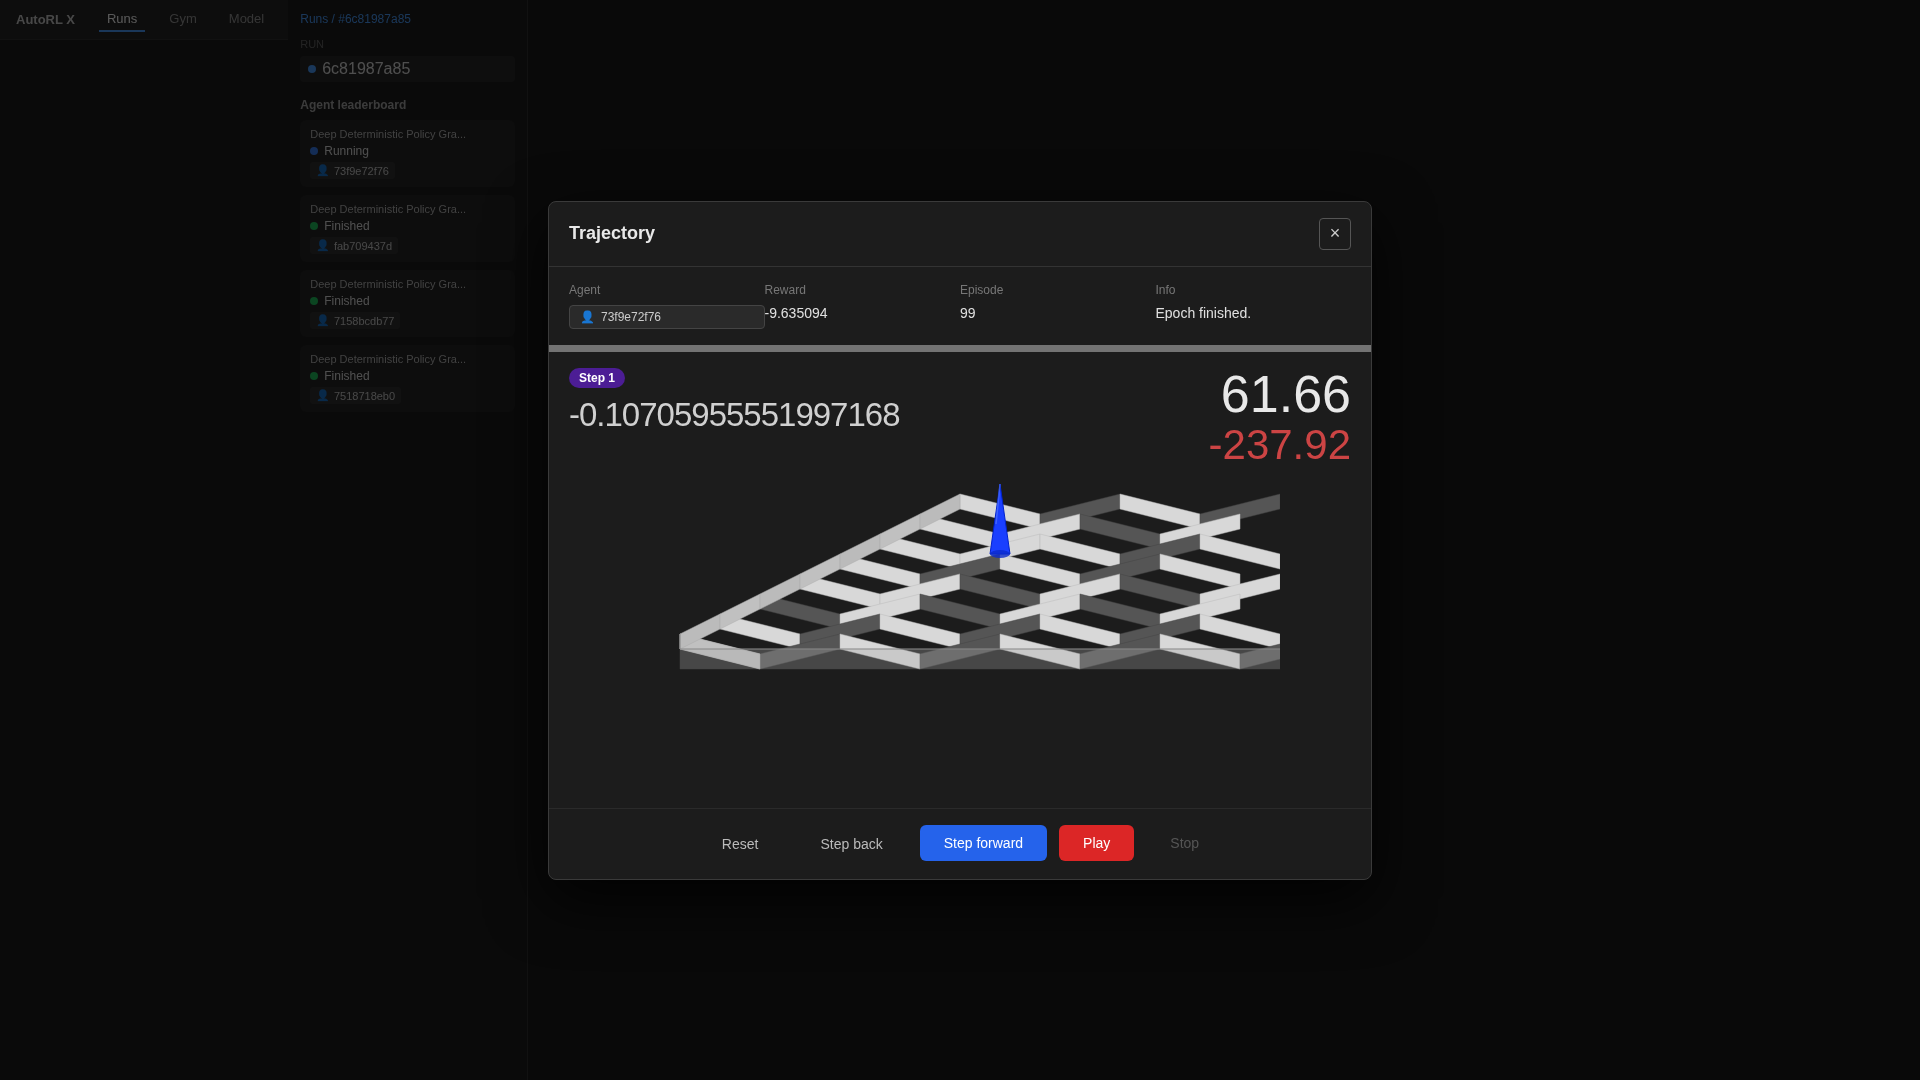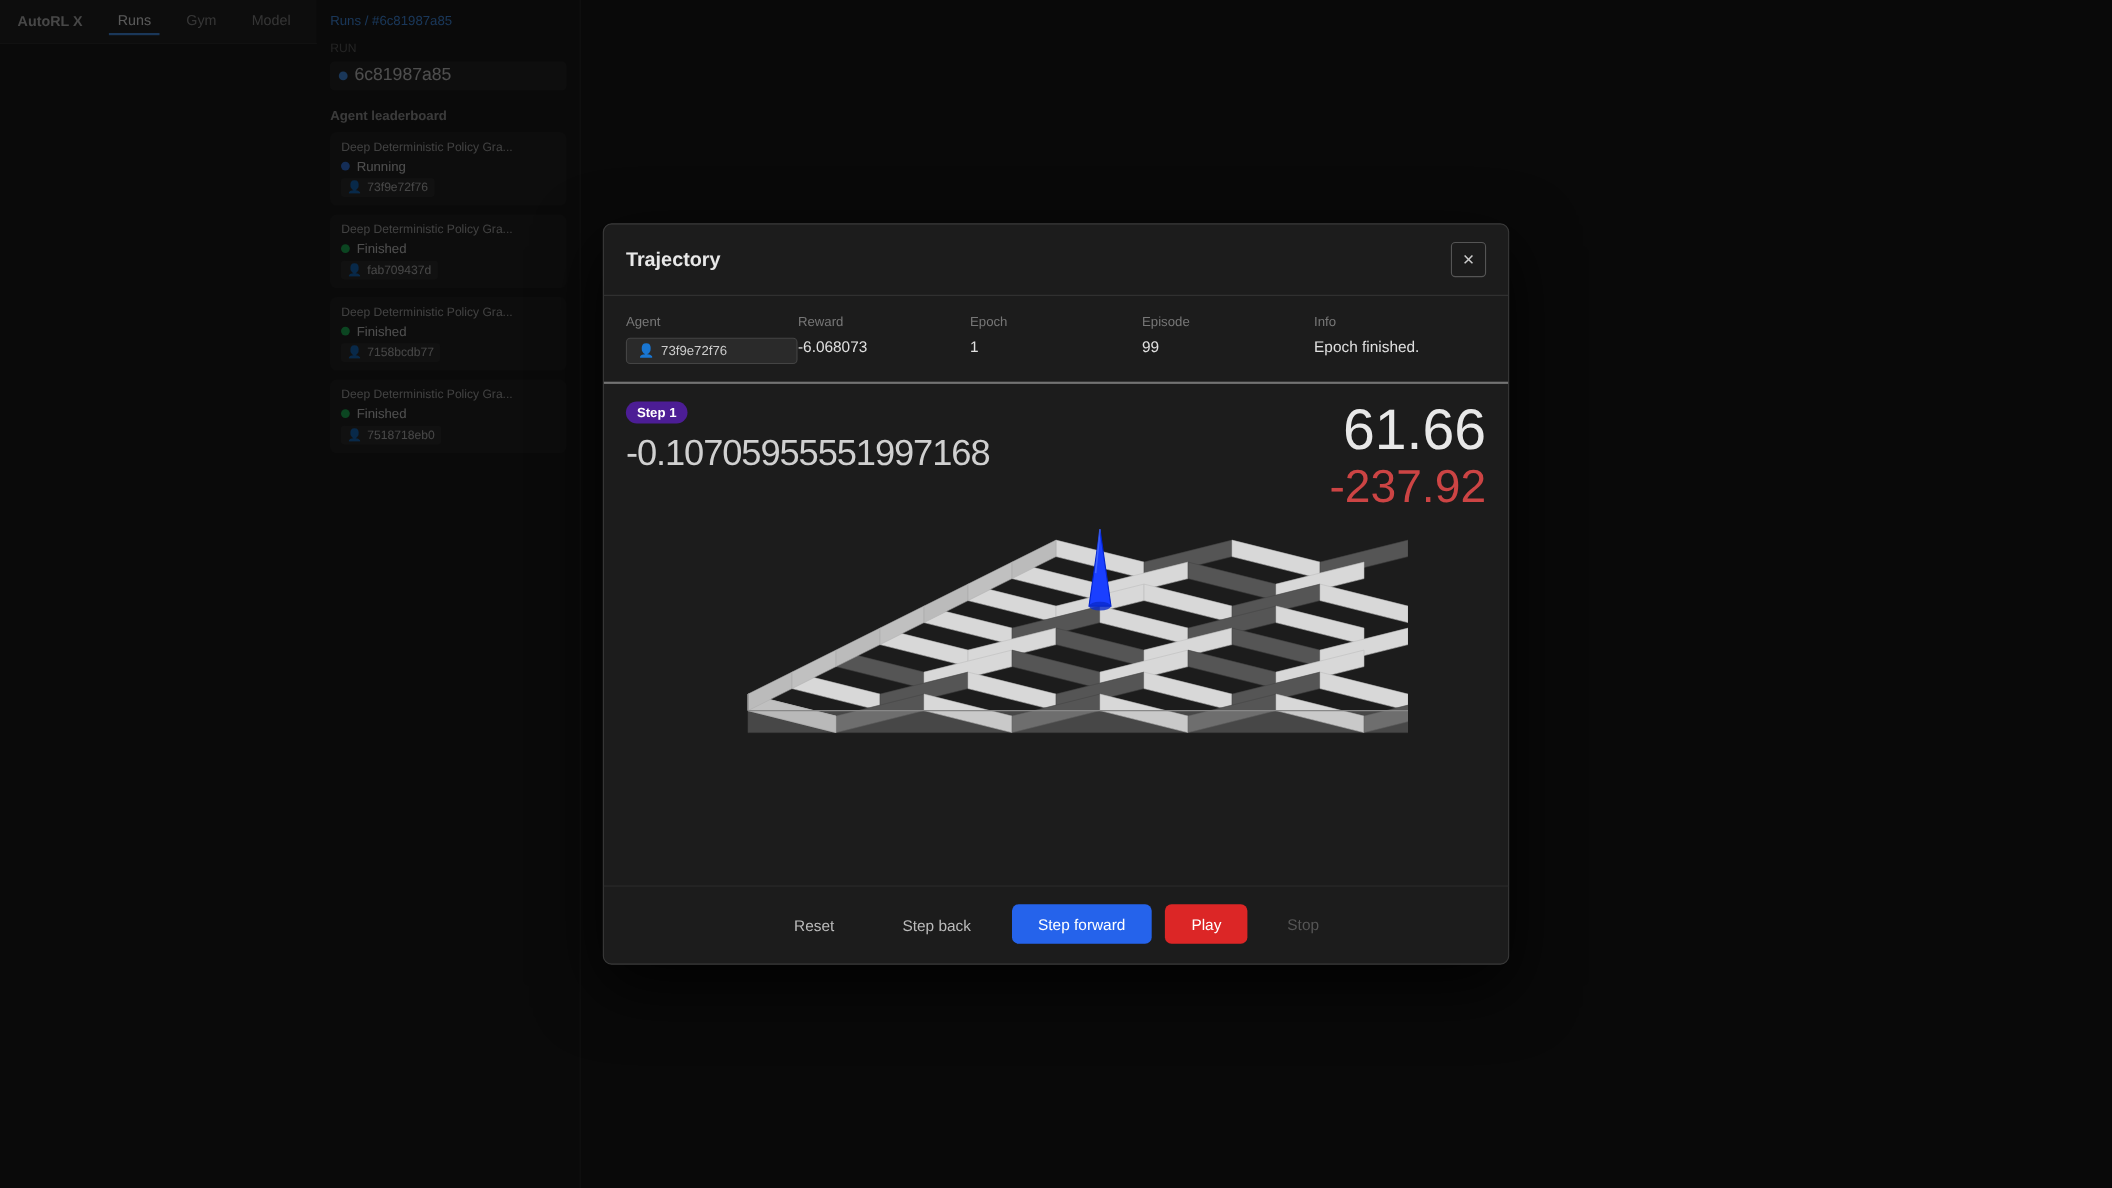--- a/index.html
+++ b/index.html
@@ -205,21 +205,21 @@
       align-items: center;
       justify-content: center;
       border-radius: 4px;
     }
 
     
     .modal-info-row {
       display: flex;
       padding: 16px 20px;
       gap: 0;
-      border-bottom: 2px solid #737373;
+      border-bottom: 7px solid #737373;
       flex-shrink: 0;
     }
 
     .info-cell {
       flex: 1;
       display: flex;
       flex-direction: column;
       gap: 8px;
     }
 
@@ -461,25 +461,21 @@
     <div class="modal-info-row">
       <div class="info-cell">
         <span class="info-label">Agent</span>
         <div class="agent-badge">
           <span>👤</span>
           <span>73f9e72f76</span>
         </div>
       </div>
       <div class="info-cell">
         <span class="info-label">Reward</span>
-        <span class="info-value">-6.068073</span>
-      </div>
-      <div class="info-cell">
-        <span class="info-label">Epoch</span>
-        <span class="info-value">1</span>
+        <span class="info-value">-9.635094</span>
       </div>
       <div class="info-cell">
         <span class="info-label">Episode</span>
         <span class="info-value">99</span>
       </div>
       <div class="info-cell">
         <span class="info-label">Info</span>
         <span class="info-value">Epoch finished.</span>
       </div>
     </div>

